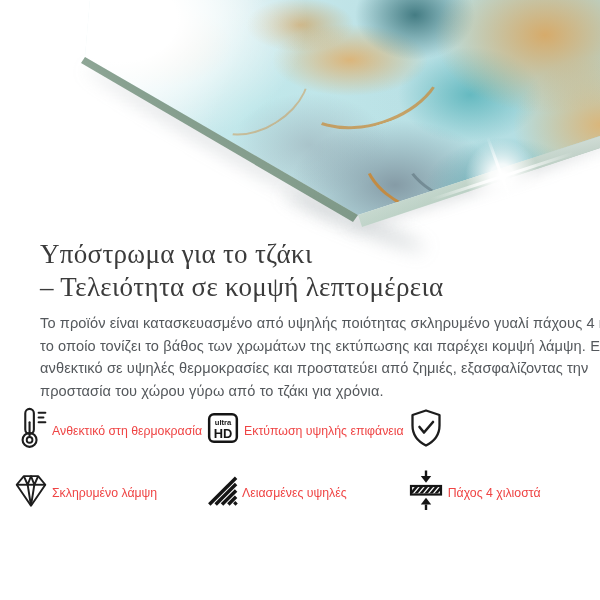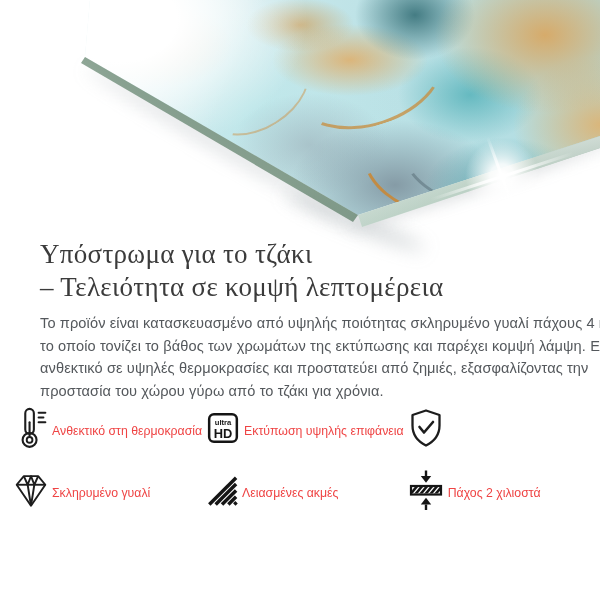--- a/index.html
+++ b/index.html
@@ -155,34 +155,34 @@
     <div class="feature">
       <div class="icon-box">
         <svg width="42" height="42" viewBox="0 0 44 44" fill="none" stroke="#1d1d1d" stroke-width="2" stroke-linejoin="round">
           <path d="M7 16.5 L14.5 7.5 H29.5 L37 16.5 L22 38.5 Z"></path>
           <line x1="7" y1="16.5" x2="37" y2="16.5"></line>
           <polyline points="14.5,7.5 18.5,16.5 22,7.5 25.5,16.5 29.5,7.5"></polyline>
           <line x1="18.5" y1="16.5" x2="22" y2="38.5"></line>
           <line x1="25.5" y1="16.5" x2="22" y2="38.5"></line>
         </svg>
       </div>
-      <div class="f-label">Σκληρυμένο γυαλί</div>
+      <div class="f-label">Σκληρυμένο λάμψη</div>
     </div>
 
     <div class="feature">
       <div class="icon-box">
         <svg width="40" height="40" viewBox="0 0 44 44" stroke="#151515" stroke-width="3.8">
           <line x1="8" y1="38" x2="37.5" y2="8.5"></line>
           <line x1="15" y1="38" x2="37.5" y2="15.5"></line>
           <line x1="22" y1="38" x2="37.5" y2="22.5"></line>
           <line x1="29" y1="38" x2="37.5" y2="29.5"></line>
           <line x1="35.5" y1="38" x2="38" y2="35.5"></line>
         </svg>
       </div>
-      <div class="f-label">Λειασμένες ακμές</div>
+      <div class="f-label">Λειασμένες υψηλές</div>
     </div>
 
     <div class="feature">
       <div class="icon-box">
         <svg width="44" height="44" viewBox="0 0 44 44">
           <defs>
             <clipPath id="barclip">
                 <rect x="8" y="19" width="28" height="6.5"></rect>
               </clipPath>
           </defs>
@@ -194,17 +194,17 @@
             <line x1="10" y1="28" x2="19" y2="17"></line>
             <line x1="15" y1="28" x2="24" y2="17"></line>
             <line x1="20" y1="28" x2="29" y2="17"></line>
             <line x1="25" y1="28" x2="34" y2="17"></line>
             <line x1="30" y1="28" x2="39" y2="17"></line>
           </g>
           <polygon points="16.8,36.5 27.2,36.5 22,29.7" fill="#151515"></polygon>
           <line x1="22" y1="36.5" x2="22" y2="42" stroke="#151515" stroke-width="2.4"></line>
         </svg>
       </div>
-      <div class="f-label">Πάχος 2 χιλιοστά</div>
+      <div class="f-label">Πάχος 4 χιλιοστά</div>
     </div>
 
   </div>
 </div>
 
 </body></html>

